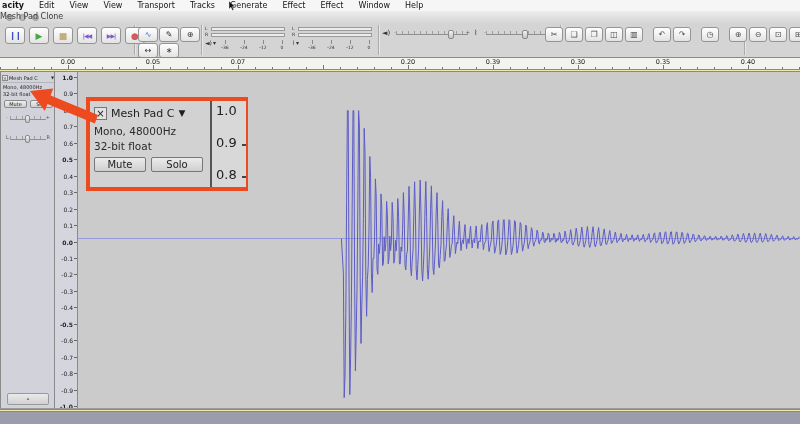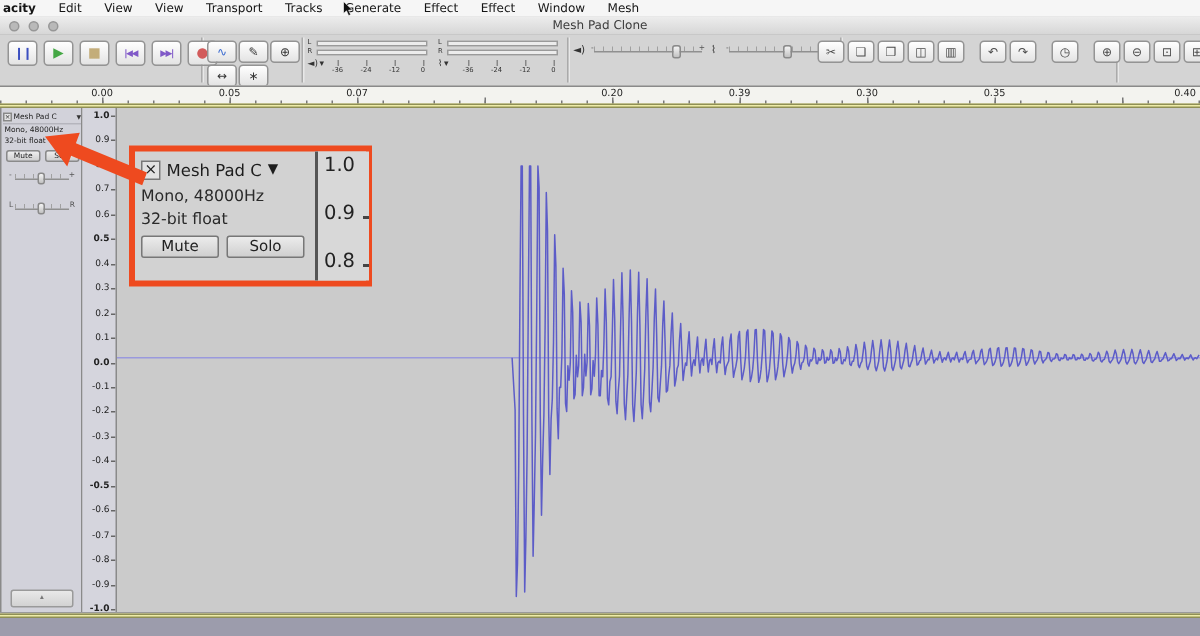--- a/index.html
+++ b/index.html
@@ -11,21 +11,21 @@
            border-bottom:1px solid #cfcfcf;display:flex;gap:15px;align-items:center;
            padding-left:2px;font-size:8px;color:#151515;white-space:nowrap;}
   .menu-item{cursor:default;}
   .menu-item.first{font-weight:bold;}
   #menu-cursor{position:absolute;left:229px;top:1px;width:7px;height:10px;}
   
   #titlebar{position:absolute;left:0;top:11px;width:800px;height:12px;
             background:linear-gradient(#ededed,#d6d6d6);border-bottom:1px solid #a8a8a8;}
   .tl{position:absolute;top:2.5px;width:7px;height:7px;border-radius:50%;
       background:#b9b9b9;border:1px solid #979797;box-sizing:border-box;}
-  #window-title{position:absolute;left:0;top:0;width:100%;text-align:center;
+  #window-title{position:absolute;left:0;top:0;width:100%;
                 font-size:8px;line-height:12px;color:#3c3c3c;}
   
   #toolbar{position:absolute;left:0;top:23px;width:800px;height:34px;background:#d4d4d4;
            border-bottom:1px solid #9a9a9a;}
   .vsep{position:absolute;top:2px;height:30px;width:1px;background:#aaa;box-shadow:1px 0 0 #e8e8e8;}
   .tbtn{background:linear-gradient(#ffffff,#e3e3e3);border:1px solid #949494;border-radius:3px;
         display:flex;align-items:center;justify-content:center;box-sizing:border-box;cursor:default;}
   #transport{position:absolute;left:5px;top:4px;display:flex;gap:4px;}
   #transport .tbtn{width:20px;height:17px;font-size:8px;}
   .g-pause{color:#3b4fc0;font-weight:bold;letter-spacing:-1px;font-size:8px;}
@@ -136,21 +136,21 @@
     <span class="menu-item first">acity</span>
     <span class="menu-item">Edit</span>
     <span class="menu-item">View</span>
     <span class="menu-item">View</span>
     <span class="menu-item">Transport</span>
     <span class="menu-item">Tracks</span>
     <span class="menu-item">Generate</span>
     <span class="menu-item">Effect</span>
     <span class="menu-item">Effect</span>
     <span class="menu-item">Window</span>
-    <span class="menu-item">Mesh</span>
+    <span class="menu-item">Help</span>
     <svg id="menu-cursor" viewBox="0 0 7 10">
       <polygon points="0,0 0,8 2,6.2 3.4,9.4 4.8,8.8 3.4,5.8 6,5.6" fill="#111" stroke="#fff" stroke-width="0.4"></polygon>
     </svg>
   </div>
 
   <div id="titlebar">
     <span class="tl" style="left:6px"></span>
     <span class="tl" style="left:19px"></span>
     <span class="tl" style="left:32px"></span>
     <div id="window-title">Mesh Pad Clone</div>
@@ -406,21 +406,21 @@
       <span class="rlab" style="left: 323px; margin-top: 20px;">0.15</span>
       <div class="rtick" style="left: 323px; height: 5px;"></div>
       <span class="rlab" style="left: 408px;">0.20</span>
       <div class="rtick" style="left: 408px; height: 5px;"></div>
       <span class="rlab" style="left: 493px;">0.39</span>
       <div class="rtick" style="left: 493px; height: 5px;"></div>
       <span class="rlab" style="left: 578px;">0.30</span>
       <div class="rtick" style="left: 578px; height: 5px;"></div>
       <span class="rlab" style="left: 663px;">0.35</span>
       <div class="rtick" style="left: 663px; height: 5px;"></div>
-      <span class="rlab" style="left: 748px; margin-left: 42px;">0.40</span>
+      <span class="rlab" style="left: 748px;">0.40</span>
       <div class="rtick" style="left: 748px; height: 5px;"></div>
     </div>
   <div id="selbar"></div>
 
   <div id="track-region">
 
     <div id="track-panel">
       <div id="tp-header">
         <span class="tp-close">×</span>
         <span class="tp-name">Mesh Pad C</span>

